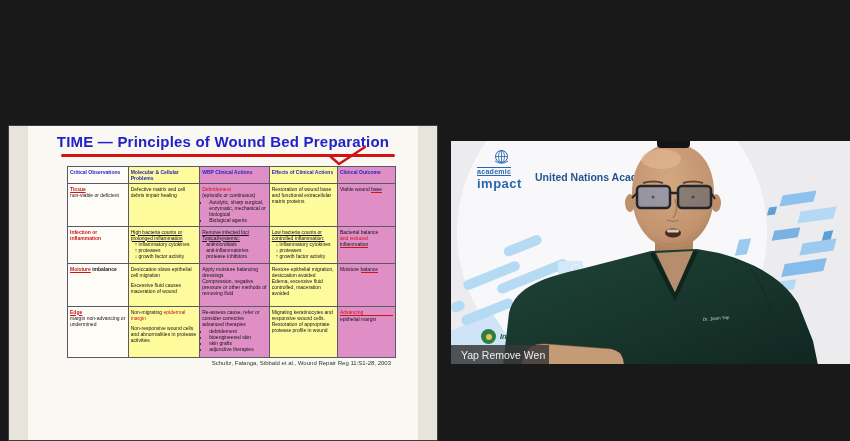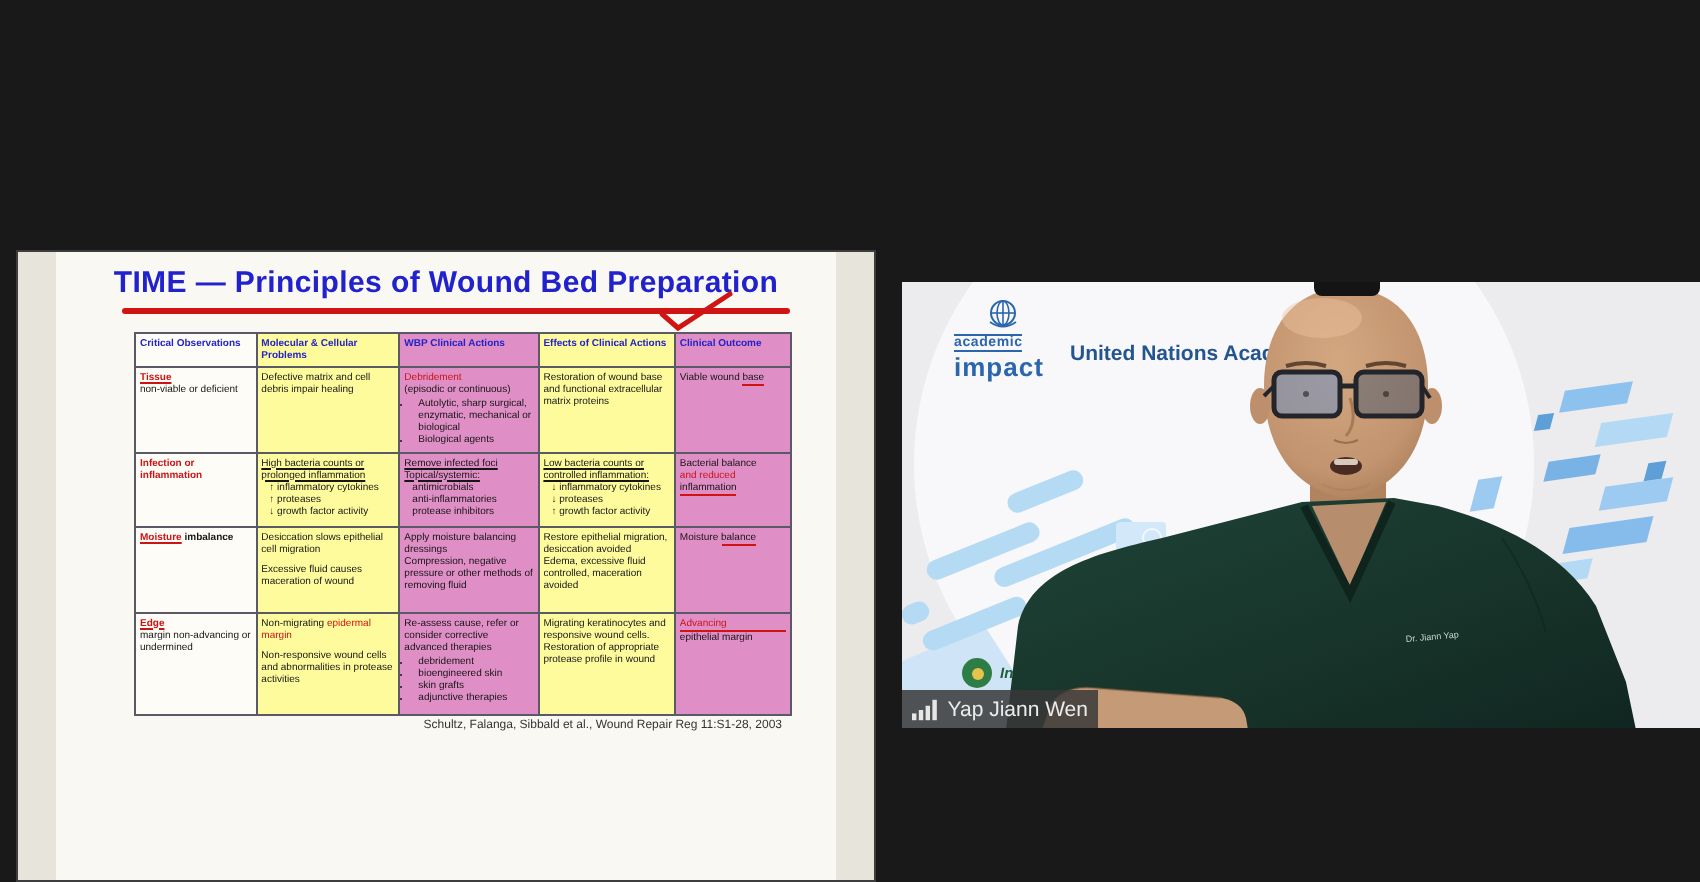--- a/index.html
+++ b/index.html
@@ -307,17 +307,17 @@
 
     <div class="topobj"></div>
 
     <div class="name-tag">
       <svg width="15" height="12" viewBox="0 0 15 12">
         <rect x="0" y="8" width="2.6" height="4" fill="#e6e6e6"></rect>
         <rect x="4" y="6" width="2.6" height="6" fill="#e6e6e6"></rect>
         <rect x="8" y="3.5" width="2.6" height="8.5" fill="#e6e6e6"></rect>
         <rect x="12" y="0" width="2.6" height="12" fill="#e6e6e6"></rect>
       </svg>
-      <span class="name-text">Yap Jiann Wen</span>
+      <span class="name-text">Yap Remove Wen</span>
     </div>
   </div>
 
 </div>
 
 </body></html>

